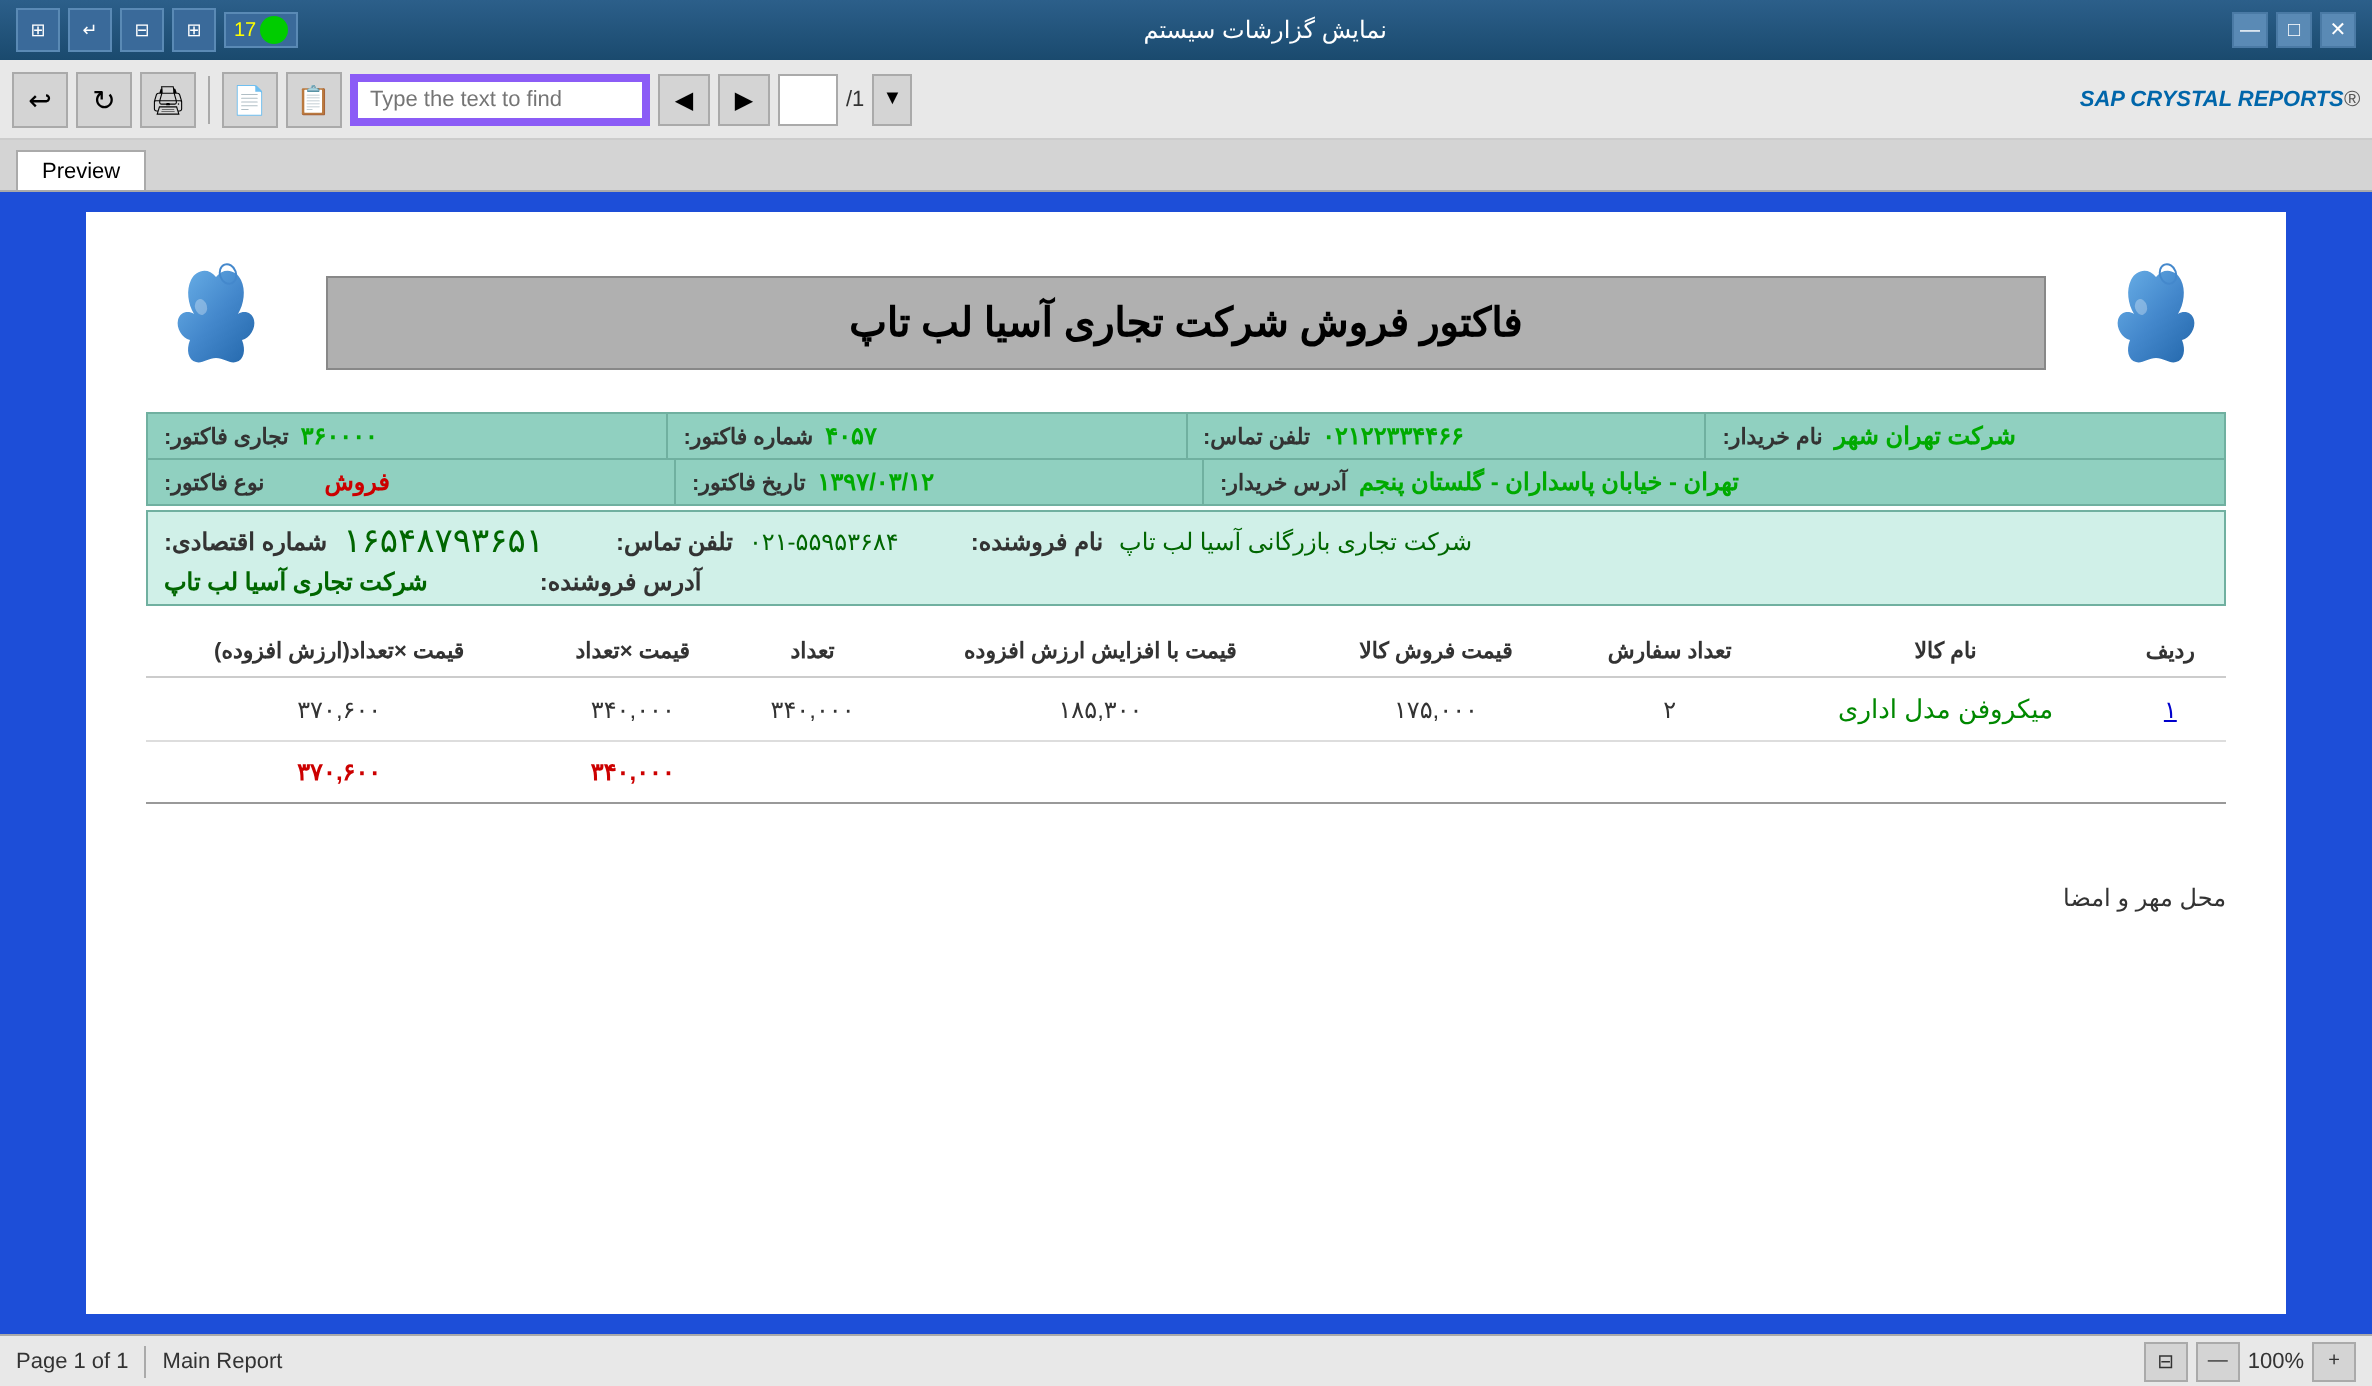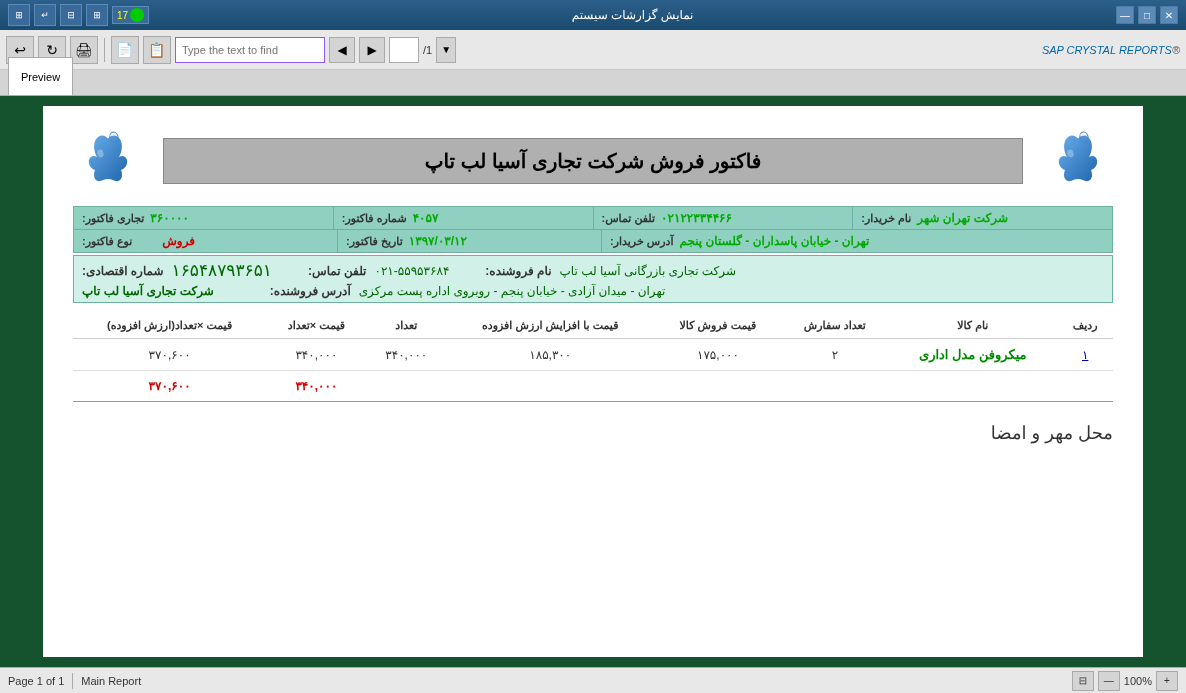--- a/index.html
+++ b/index.html
@@ -65,21 +65,21 @@
       background: #d4d4d4;
       border: 1px solid #aaa;
       display: flex; align-items: center; justify-content: center;
       cursor: pointer;
       font-size: 14px;
     }
     .toolbar-separator { width: 1px; height: 24px; background: #aaa; margin: 0 2px; }
     .search-input {
       width: 150px;
       height: 26px;
-      border: 1px solid #8b5cf6;
+      border: 4px solid #8b5cf6;
       background: white;
       padding: 0 6px;
       font-size: 11px;
       color: #888;
     }
     .nav-btn {
       width: 26px; height: 26px;
       background: #d4d4d4;
       border: 1px solid #aaa;
       display: flex; align-items: center; justify-content: center;
@@ -103,46 +103,46 @@
       display: flex; align-items: center; justify-content: center;
       cursor: pointer;
       font-size: 10px;
     }
     .sap-brand {
       margin-left: auto;
       font-size: 11px;
       color: #555;
       font-style: italic;
     }
-    .sap-brand span { color: #0066aa; font-weight: normal; }
+    .sap-brand span { color: #0066aa; font-weight: bold; }
 
     
     .tab-bar {
       background: #d4d4d4;
       height: 26px;
       display: flex;
       align-items: flex-end;
       padding: 0 8px;
       border-bottom: 1px solid #aaa;
     }
     .tab {
       background: #e8e8e8;
       border: 1px solid #aaa;
       border-bottom: none;
       padding: 3px 12px;
       font-size: 11px;
       cursor: pointer;
-      height: 38px;
+      height: 20px;
       display: flex; align-items: center;
     }
     .tab.active { background: white; }
 
     
     .content-area {
-      background: #14532d;
+      background: #1d4ed8;
       height: calc(693px - 30px - 40px - 26px - 26px);
       overflow-y: auto;
       overflow-x: auto;
       display: flex;
       justify-content: center;
       padding: 10px;
     }
 
     
     .document {
@@ -226,44 +226,45 @@
       padding: 8px 8px;
       font-size: 12px;
       text-align: center;
       color: #333;
     }
     .data-table tr.data-row td {
       border-bottom: 1px solid #ddd;
     }
     .product-name {
       color: #008800;
-      font-weight: bold;
+      font-weight: normal;
       font-size: 13px;
     }
     .row-number {
       color: #0000cc;
       text-decoration: underline;
     }
     .total-row td {
       font-weight: bold;
       color: #cc0000;
       border-bottom: 1px solid #999;
     }
 
     
     .doc-footer {
       margin-top: 20px;
       display: flex;
       justify-content: space-between;
       align-items: flex-start;
     }
     .stamp-area {
-      font-size: 18px;
+      font-size: 12px;
       color: #333;
       direction: rtl;
+      margin-top: 20px;
     }
     .payment-area {
       text-align: right;
       direction: rtl;
     }
     .payment-line {
       display: flex;
       align-items: center;
       justify-content: flex-end;
       gap: 10px;
@@ -432,21 +433,20 @@
         <span style="font-weight:bold; font-size:12px; color:#333;text-align:right;">نام فروشنده:</span>
         <span style="margin-right:20px;"></span>
         <span style="color:#006600; font-size:12px;">۰۲۱-۵۵۹۵۳۶۸۴</span>
         <span style="font-weight:bold; font-size:12px; color:#333;">تلفن تماس:</span>
         <span style="margin-right:20px;"></span>
         <span style="color:#006600; font-size:17px;">۱۶۵۴۸۷۹۳۶۵۱</span>
         <span style="font-weight:bold; font-size:12px; color:#333;">شماره اقتصادی:</span>
       </div>
 
       <div style="display:flex; justify-content:flex-end; align-items:center; gap:8px; direction:rtl;">
-        <span style="color:#006600; font-size:12px;">تهران - میدان آزادی - خیابان پنجم - روبروی اداره پست مرکزی</span>
         <span style="font-weight:bold; font-size:12px; color:#333;">آدرس فروشنده:</span>
         <span style="margin-right:40px;"></span>
         <span style="color:#006600; font-size:12px; font-weight:bold;">شرکت تجاری آسیا لب تاپ</span>
       </div>
     </div>
 
     <table class="data-table">
       <thead>
         <tr>
           <th>ردیف</th>

